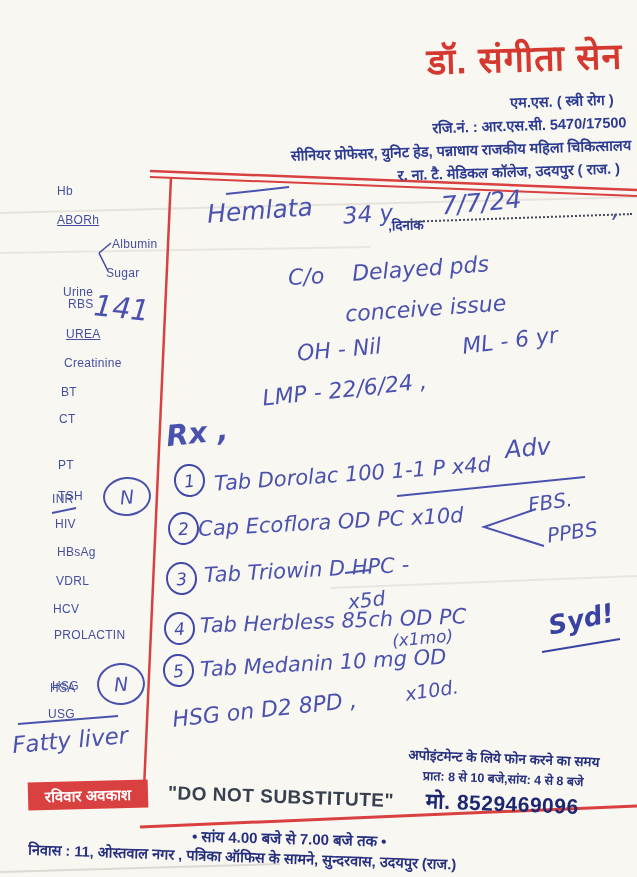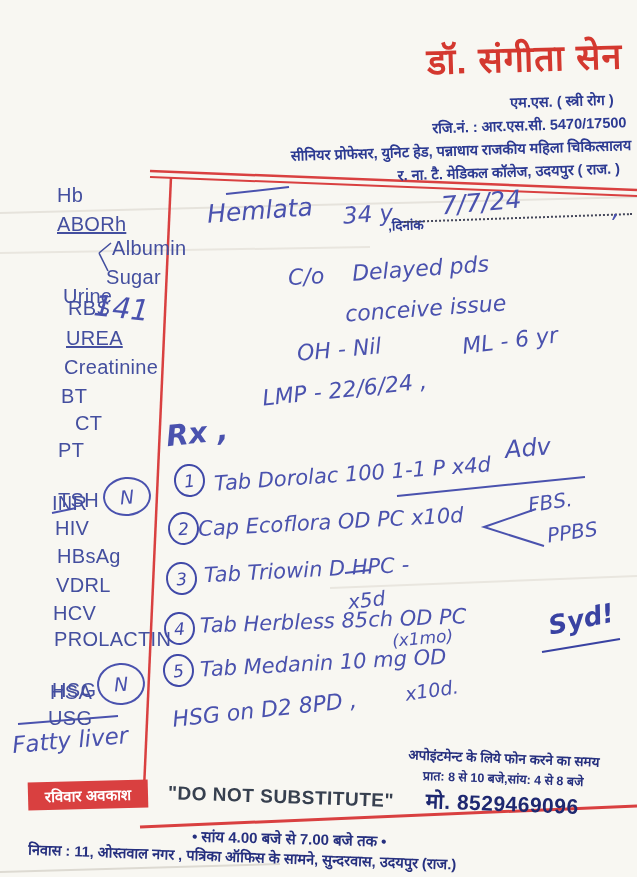--- a/index.html
+++ b/index.html
@@ -3,21 +3,21 @@
 <meta charset="utf-8">
 <style>
   html,body{margin:0;padding:0;}
   body{width:637px;height:877px;overflow:hidden;background:#e9e7e2;}
   .page{position:relative;width:637px;height:877px;background:#f8f7f2;font-family:"Liberation Sans",sans-serif;overflow:hidden;}
   
   .head-wrap{position:absolute;left:0;top:40px;width:630px;text-align:right;transform:rotate(-1.8deg);}
   .doc-name{font-size:36px;font-weight:700;color:#d4382f;margin-right:6px;letter-spacing:1px;}
   .head-line{font-size:14.5px;font-weight:700;color:#2c3a92;margin-top:3px;}
   
-  .test{position:absolute;font-size:20px;color:#444f9f;letter-spacing:.3px;}
+  .test{position:absolute;font-size:12px;color:#444f9f;letter-spacing:.3px;}
   
   .hw{position:absolute;font-family:"DejaVu Sans",sans-serif;font-style:italic;color:#4a52ae;white-space:nowrap;}
   .hw-dark{color:#3942a2;}
   .num-circle{position:absolute;width:27px;height:29px;border:2px solid #4049a8;border-radius:50%;display:flex;align-items:center;justify-content:center;font-family:"DejaVu Sans",sans-serif;font-style:italic;font-size:17px;color:#4049a8;}
   .n-circle{position:absolute;border:2px solid #4a52ae;border-radius:50%;display:flex;align-items:center;justify-content:center;font-family:"DejaVu Sans",sans-serif;font-style:italic;font-size:19px;color:#4a52ae;}
   
   .date-label{position:absolute;font-size:13.5px;font-weight:700;color:#2c3a92;}
   .dotline{position:absolute;border-bottom:2px dotted #44475a;height:0;}
   
   .badge{position:absolute;background:#d94040;color:#ffffff;font-weight:700;font-size:15px;display:flex;align-items:center;justify-content:center;}
@@ -69,22 +69,22 @@
 
   <div class="test" style="left:57px;top:184px;">Hb</div>
   <div class="test" style="left:57px;top:213px;text-decoration:underline;">ABORh</div>
   <div class="test" style="left:112px;top:237px;">Albumin</div>
   <div class="test" style="left:63px;top:249px;margin-top:36px;">Urine</div>
   <div class="test" style="left:106px;top:266px;">Sugar</div>
   <div class="test" style="left:68px;top:297px;">RBS</div>
   <div class="test" style="left:66px;top:327px;text-decoration:underline;">UREA</div>
   <div class="test" style="left:64px;top:356px;">Creatinine</div>
   <div class="test" style="left:61px;top:385px;">BT</div>
-  <div class="test" style="left:59px;top:412px;margin-left:16px;">CT</div>
-  <div class="test" style="left:58px;top:439px;">PT</div>
+  <div class="test" style="left:59px;top:412px;">CT</div>
+  <div class="test" style="left:58px;top:458px;">PT</div>
   <div class="test" style="left:52px;top:464px;margin-top:28px;">INR</div>
   <div class="test" style="left:58px;top:489px;">TSH</div>
   <div class="test" style="left:55px;top:517px;">HIV</div>
   <div class="test" style="left:57px;top:545px;text-align:center;">HBsAg</div>
   <div class="test" style="left:56px;top:574px;">VDRL</div>
   <div class="test" style="left:53px;top:602px;">HCV</div>
   <div class="test" style="left:54px;top:628px;">PROLACTIN</div>
   <div class="test" style="left:52px;top:655px;margin-top:24px;">HSG</div>
   <div class="test" style="left:50px;top:681px;">HSA</div>
   <div class="test" style="left:48px;top:707px;">USG</div>

